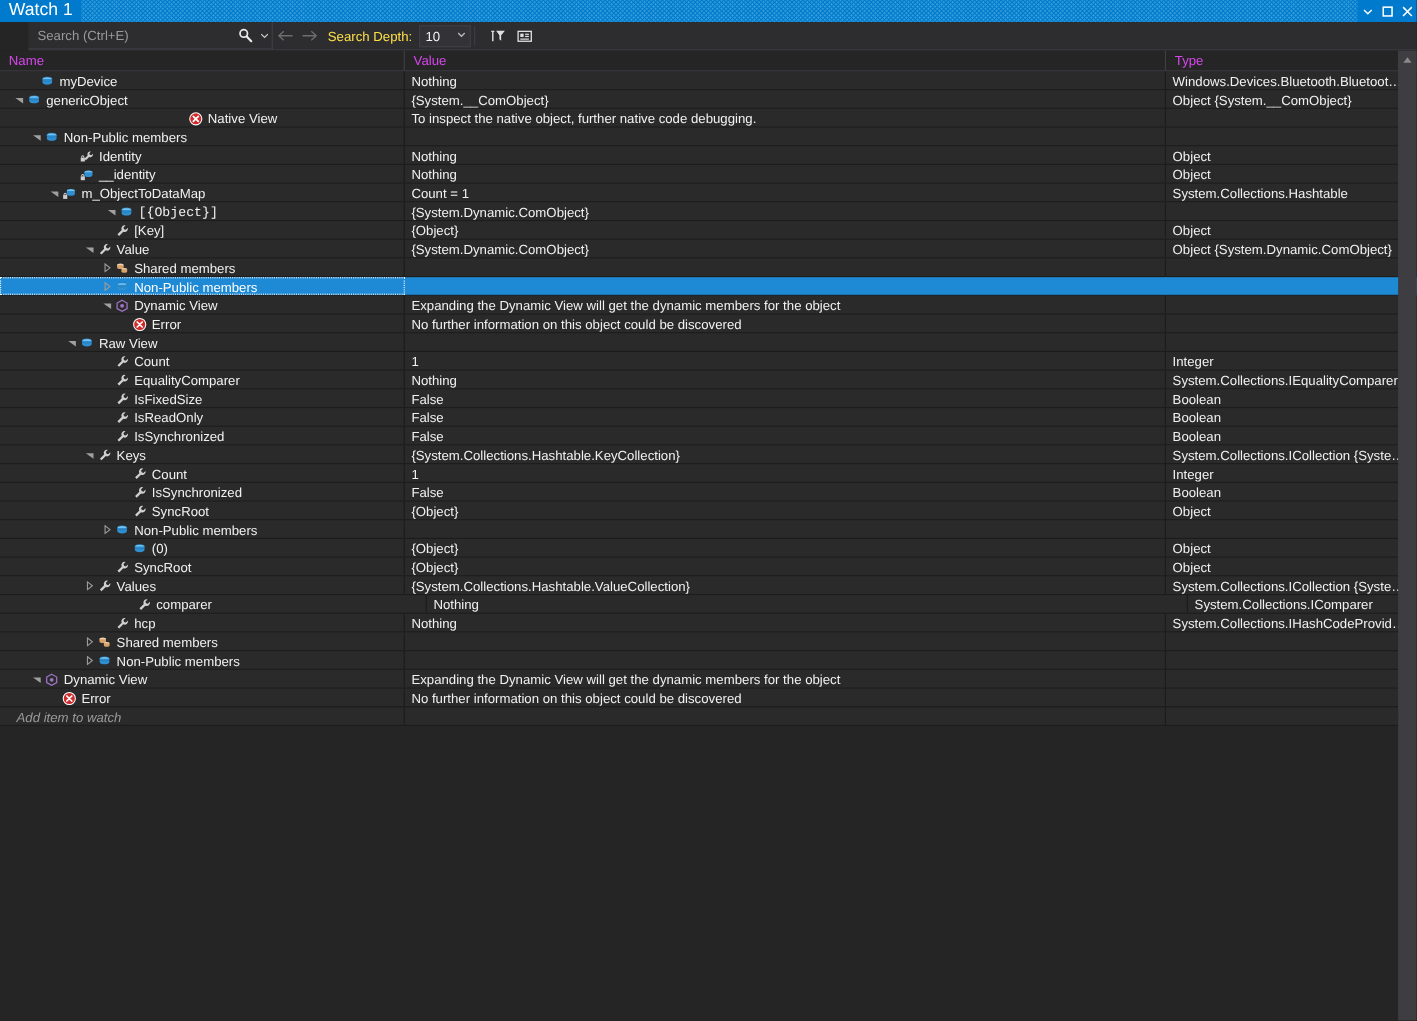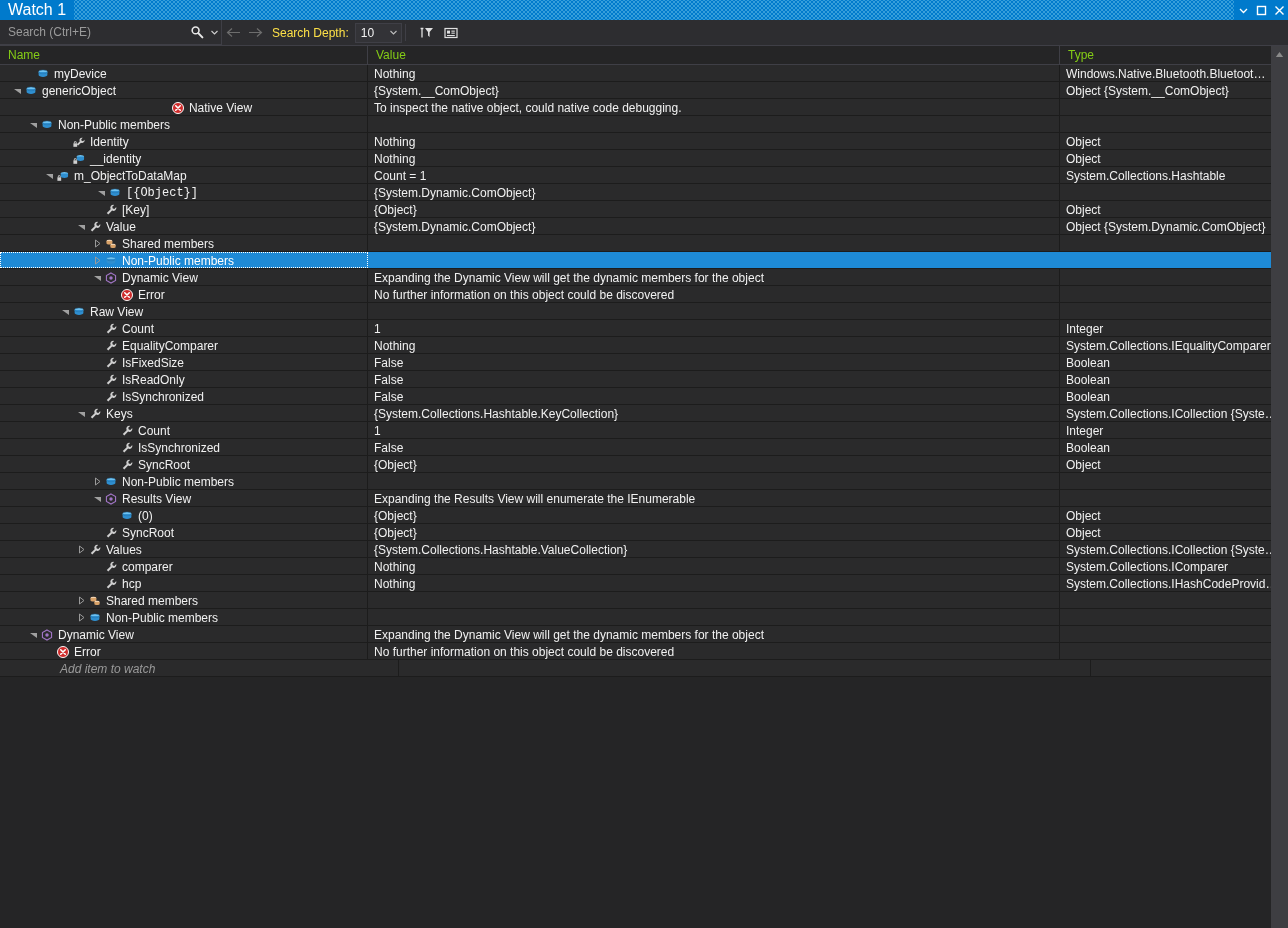--- a/index.html
+++ b/index.html
@@ -59,20 +59,21 @@
   }
 
   
   .toolbar {
     height: 26px;
     background: #2d2d30;
     display: flex;
     align-items: stretch;
     border-bottom: 1px solid #3f3f46;
     box-sizing: border-box;
+    margin-left: 26px;
   }
   .searchbox {
     width: 222px;
     display: flex;
     align-items: center;
     background: #2d2d30;
     border: 1px solid #3f3f46;
     border-top: none;
     border-left: none;
     box-sizing: border-box;
@@ -142,21 +143,21 @@
     height: 882px;
     background: #252526;
     overflow: hidden;
   }
   .header-row {
     display: flex;
     height: 19px;
     background: #252526;
     border-bottom: 1px solid #3f3f46;
     box-sizing: border-box;
-    color: #84cc16;
+    color: #d946ef;
   }
   .hcell {
     box-sizing: border-box;
     padding: 2px 0 0 8px;
     border-right: 1px solid #3f3f46;
     overflow: hidden;
     white-space: nowrap;
     font-size: 12px;
   }
   .c-name  { width: 368px; flex: 0 0 368px; }
@@ -216,21 +217,21 @@
   .label { padding-top: 1px; }
 
   .addrow {
     display: flex;
     height: 17px;
     box-sizing: border-box;
     border-bottom: 1px solid #1c1c1c;
     background: #2a2a2b;
   }
   .addrow .cell { color: #9a9a9a; font-style: italic; }
-  .addrow .name-cell { padding-left: 29px; padding-top: 1px; margin-left: 31px; }
+  .addrow .name-cell { padding-left: 15px; padding-top: 1px; }
 
   
   .vscroll {
     position: absolute;
     top: 0; right: 0;
     width: 17px;
     height: 882px;
     background: #3e3e42;
   }
   .vscroll .sb-up {
@@ -345,21 +346,21 @@
           <span class="icon">
             <svg width="14" height="14" viewBox="0 0 16 16">
               <ellipse cx="8" cy="5.6" rx="5" ry="2.2" fill="#6fc3f2"></ellipse>
               <path d="M3 5.6 L3 9.2 C3 10.4 5.2 11.4 8 11.4 C10.8 11.4 13 10.4 13 9.2 L13 5.6 Z" fill="#2f8fd0"></path>
               <ellipse cx="8" cy="5.6" rx="5" ry="2.2" fill="none" stroke="#1d6ca3" stroke-width=".5"></ellipse>
             </svg>
           </span>
           <span class="label">myDevice</span>
         </div>
         <div class="cell value-cell c-value">Nothing</div>
-        <div class="cell type-cell c-type">Windows.Native.Bluetooth.Bluetoot…</div>
+        <div class="cell type-cell c-type">Windows.Devices.Bluetooth.Bluetoot…</div>
       </div>
       <div class="row">
         <div class="cell name-cell c-name" style="padding-left: 12px;">
           <span class="expander">
             <svg width="9" height="9" viewBox="0 0 9 9">
               <path d="M1 3 L8 3 L8 8 Z" fill="#a0a0a0"></path>
             </svg>
           </span>
           <span class="icon">
             <svg width="14" height="14" viewBox="0 0 16 16">
@@ -377,21 +378,21 @@
         <div class="cell name-cell c-name" style="padding-left: 44px; justify-content: center;">
           <span class="expander"></span>
           <span class="icon">
             <svg width="14" height="14" viewBox="0 0 16 16">
               <circle cx="8" cy="8" r="6.3" fill="#cf2b2b" stroke="#ffffff" stroke-width="1.1"></circle>
               <path d="M5.4 5.4 L10.6 10.6 M10.6 5.4 L5.4 10.6" stroke="#ffffff" stroke-width="1.8" stroke-linecap="round"></path>
             </svg>
           </span>
           <span class="label">Native View</span>
         </div>
-        <div class="cell value-cell c-value">To inspect the native object, could native code debugging.</div>
+        <div class="cell value-cell c-value">To inspect the native object, further native code debugging.</div>
         <div class="cell type-cell c-type"></div>
       </div>
       <div class="row">
         <div class="cell name-cell c-name" style="padding-left: 28px;">
           <span class="expander">
             <svg width="9" height="9" viewBox="0 0 9 9">
               <path d="M1 3 L8 3 L8 8 Z" fill="#a0a0a0"></path>
             </svg>
           </span>
           <span class="icon">
@@ -730,38 +731,20 @@
               <path d="M3 5.6 L3 9.2 C3 10.4 5.2 11.4 8 11.4 C10.8 11.4 13 10.4 13 9.2 L13 5.6 Z" fill="#2f8fd0"></path>
               <ellipse cx="8" cy="5.6" rx="5" ry="2.2" fill="none" stroke="#1d6ca3" stroke-width=".5"></ellipse>
             </svg>
           </span>
           <span class="label">Non-Public members</span>
         </div>
         <div class="cell value-cell c-value"></div>
         <div class="cell type-cell c-type"></div>
       </div>
       <div class="row">
-        <div class="cell name-cell c-name" style="padding-left: 92px;">
-          <span class="expander">
-            <svg width="9" height="9" viewBox="0 0 9 9">
-              <path d="M1 3 L8 3 L8 8 Z" fill="#a0a0a0"></path>
-            </svg>
-          </span>
-          <span class="icon">
-            <svg width="14" height="14" viewBox="0 0 16 16">
-              <path d="M8 2.2 L13.2 5.1 L13.2 10.9 L8 13.8 L2.8 10.9 L2.8 5.1 Z" fill="none" stroke="#a074c4" stroke-width="1.3"></path>
-              <circle cx="8" cy="8" r="2.0" fill="#a074c4"></circle>
-            </svg>
-          </span>
-          <span class="label">Results View</span>
-        </div>
-        <div class="cell value-cell c-value">Expanding the Results View will enumerate the IEnumerable</div>
-        <div class="cell type-cell c-type"></div>
-      </div>
-      <div class="row">
         <div class="cell name-cell c-name" style="padding-left: 108px;">
           <span class="expander"></span>
           <span class="icon">
             <svg width="14" height="14" viewBox="0 0 16 16">
               <ellipse cx="8" cy="5.6" rx="5" ry="2.2" fill="#6fc3f2"></ellipse>
               <path d="M3 5.6 L3 9.2 C3 10.4 5.2 11.4 8 11.4 C10.8 11.4 13 10.4 13 9.2 L13 5.6 Z" fill="#2f8fd0"></path>
               <ellipse cx="8" cy="5.6" rx="5" ry="2.2" fill="none" stroke="#1d6ca3" stroke-width=".5"></ellipse>
             </svg>
           </span>
           <span class="label">(0)</span>
@@ -793,21 +776,21 @@
             <svg width="14" height="14" viewBox="0 0 16 16">
               <path d="M11.6 2.2 A3.4 3.4 0 0 0 7.6 7.0 L3.2 11.4 L4.9 13.1 L9.3 8.7 A3.4 3.4 0 0 0 14.0 4.7 L11.9 6.8 L10.0 6.2 L9.4 4.3 Z" fill="#d0d0d0"></path>
             </svg>
           </span>
           <span class="label">Values</span>
         </div>
         <div class="cell value-cell c-value">{System.Collections.Hashtable.ValueCollection}</div>
         <div class="cell type-cell c-type">System.Collections.ICollection {Syste…</div>
       </div>
       <div class="row">
-        <div class="cell name-cell c-name" style="padding-left: 92px;">
+        <div class="cell name-cell c-name" style="padding-left: 92px; margin-left: 20px;">
           <span class="expander"></span>
           <span class="icon">
             <svg width="14" height="14" viewBox="0 0 16 16">
               <path d="M11.6 2.2 A3.4 3.4 0 0 0 7.6 7.0 L3.2 11.4 L4.9 13.1 L9.3 8.7 A3.4 3.4 0 0 0 14.0 4.7 L11.9 6.8 L10.0 6.2 L9.4 4.3 Z" fill="#d0d0d0"></path>
             </svg>
           </span>
           <span class="label">comparer</span>
         </div>
         <div class="cell value-cell c-value">Nothing</div>
         <div class="cell type-cell c-type">System.Collections.IComparer</div>

